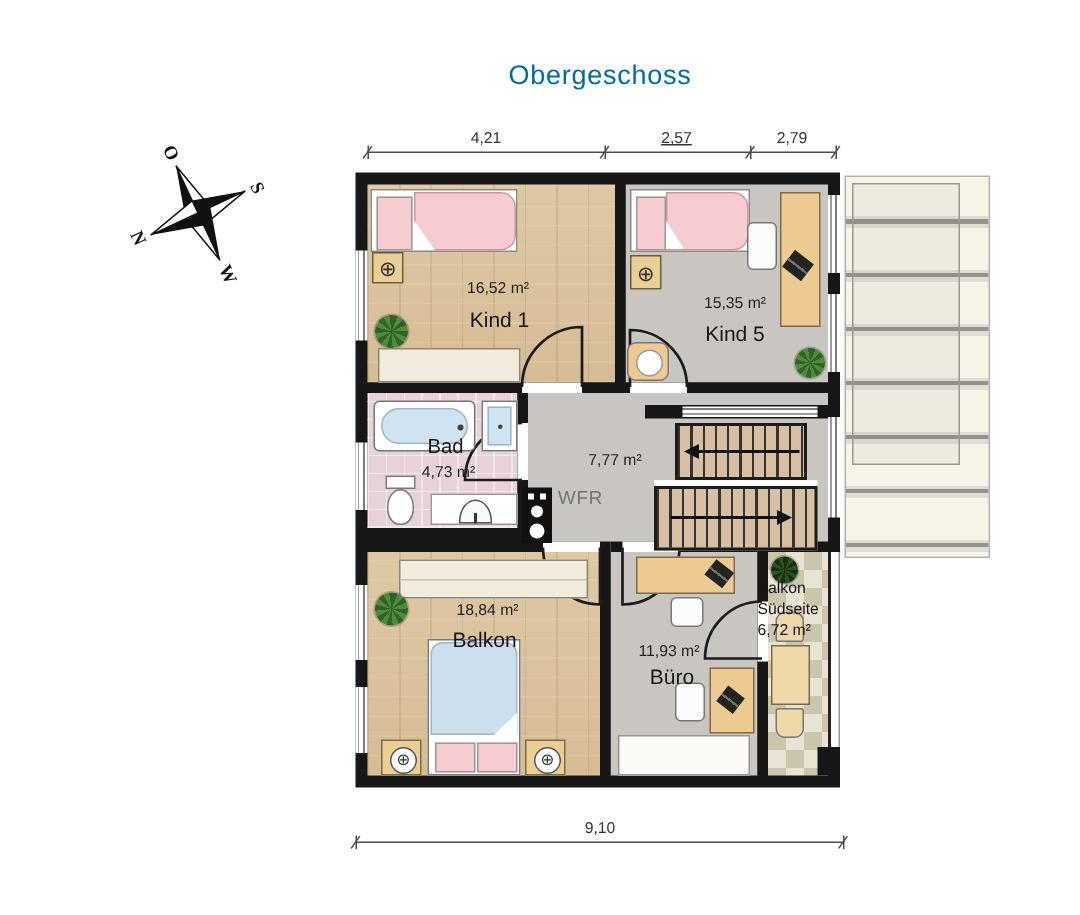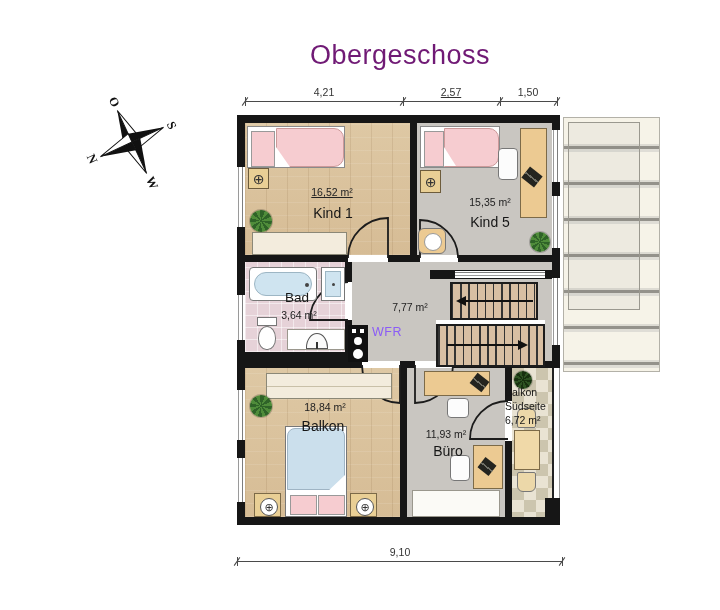--- a/index.html
+++ b/index.html
@@ -1,21 +1,21 @@
 <!DOCTYPE html>
 <html><head>
 <meta charset="utf-8">
 <style>
   html,body{margin:0;padding:0;}
   body{width:720px;height:610px;background:#ffffff;position:relative;
        font-family:"Liberation Sans",sans-serif;color:#1b1b1b;overflow:hidden;}
   .abs{position:absolute;}
   
-  #title{left:237px;top:40px;width:326px;text-align:center;font-size:27px;
-         letter-spacing:.5px;color:#701a75;}
+  #title{left:237px;top:40px;width:326px;text-align:center;font-size:18px;
+         letter-spacing:.5px;color:#0369a1;}
   
   .dimline{height:1px;background:#4a4a4a;}
   .tick{width:1px;height:9px;background:#4a4a4a;}
   .slash{width:10px;height:1px;background:#4a4a4a;transform:rotate(-55deg);}
   .dimtxt{font-size:10.5px;color:#333;transform:translateX(-50%);white-space:nowrap;}
   
   #plan{left:237px;top:115px;width:323px;height:410px;background:#161616;}
   #plan>.abs{position:absolute;}
   .wood{background:
       repeating-linear-gradient(90deg,rgba(120,85,45,.13) 0 1px,rgba(0,0,0,0) 1px 21px),
@@ -52,21 +52,21 @@
   .flight{background:#d8bfa3;border:2px solid #1c1c1c;box-sizing:border-box;
        background-image:repeating-linear-gradient(90deg,#343434 0 1.5px,rgba(0,0,0,0) 1.5px 8.2px);}
   .arrowline{height:2px;background:#111;}
   .arrowhead-l{width:0;height:0;border-top:5px solid transparent;border-bottom:5px solid transparent;
        border-right:10px solid #111;}
   .arrowhead-r{width:0;height:0;border-top:5px solid transparent;border-bottom:5px solid transparent;
        border-left:10px solid #111;}
   
   .rname{font-size:14px;color:#161616;transform:translateX(-50%);white-space:nowrap;}
   .rarea{font-size:10.5px;color:#222;transform:translateX(-50%);white-space:nowrap;}
-  .wfr{font-size:12.5px;color:#8b5cf6;letter-spacing:.5px;white-space:nowrap;}
+  .wfr{font-size:12.5px;color:#737373;letter-spacing:.5px;white-space:nowrap;}
   .balktxt{font-size:10.5px;color:#161616;line-height:14px;white-space:nowrap;}
   
   .tub{background:#fff;border:1.5px solid #777;border-radius:4px;box-sizing:border-box;}
   .tub>i{position:absolute;left:4px;top:4px;right:4px;bottom:4px;background:#cfe4f0;
        border:1px solid #9db6c4;border-radius:12px;}
   .shower{background:#fff;border:1.5px solid #777;box-sizing:border-box;}
   .shower>i{position:absolute;left:3px;top:3px;right:3px;bottom:3px;background:#cfe4f0;
        border:1px solid #9db6c4;}
   .dot{background:#444;border-radius:50%;}
   
@@ -102,21 +102,21 @@
 <div class="abs tick" style="left:245px;top:97px;"></div>
 <div class="abs tick" style="left:403px;top:97px;"></div>
 <div class="abs tick" style="left:500px;top:97px;"></div>
 <div class="abs tick" style="left:557px;top:97px;"></div>
 <div class="abs slash" style="left:240px;top:101px;"></div>
 <div class="abs slash" style="left:398px;top:101px;"></div>
 <div class="abs slash" style="left:495px;top:101px;"></div>
 <div class="abs slash" style="left:552px;top:101px;"></div>
 <div class="abs dimtxt" style="left:324px;top:86px;">4,21</div>
 <div class="abs dimtxt" style="left:451px;top:86px;text-decoration:underline;">2,57</div>
-<div class="abs dimtxt" style="left:528px;top:86px;">1,50</div>
+<div class="abs dimtxt" style="left:528px;top:86px;">2,79</div>
 
 <div class="abs dimline" style="left:237px;top:561px;width:325px;"></div>
 <div class="abs tick" style="left:237px;top:557px;"></div>
 <div class="abs tick" style="left:562px;top:557px;"></div>
 <div class="abs slash" style="left:232px;top:561px;"></div>
 <div class="abs slash" style="left:557px;top:561px;"></div>
 <div class="abs dimtxt" style="left:400px;top:546px;">9,10</div>
 
 <div class="abs" id="roof">
   <div class="abs" id="roof-inner"></div>
@@ -250,26 +250,26 @@
   <div class="abs desk" style="left:236px;top:330px;width:30px;height:44px;"></div>
   <div class="abs chair" style="left:213px;top:340px;width:20px;height:26px;"></div>
   <div class="abs laptop" style="left:243px;top:345px;width:14px;height:13px;"></div>
   <div class="abs white-cab" style="left:175px;top:375px;width:88px;height:27px;"></div>
 
   <div class="abs plant dark" style="left:277px;top:256px;width:18px;height:18px;"></div>
   <div class="abs desk" style="left:277px;top:315px;width:26px;height:40px;background:#f0d9a8;"></div>
   <div class="abs chair" style="left:280px;top:293px;width:19px;height:20px;background:#ecd8a9;border-radius:6px 6px 2px 2px;"></div>
   <div class="abs chair" style="left:280px;top:357px;width:19px;height:20px;background:#ecd8a9;border-radius:2px 2px 6px 6px;"></div>
 
-  <div class="abs rarea" style="left:95px;top:71px;text-decoration:underline;">16,52 m²</div>
+  <div class="abs rarea" style="left:95px;top:71px;">16,52 m²</div>
   <div class="abs rname" style="left:96px;top:90px;">Kind 1</div>
   <div class="abs rarea" style="left:253px;top:81px;">15,35 m²</div>
   <div class="abs rname" style="left:253px;top:99px;">Kind 5</div>
   <div class="abs rname" style="left:60px;top:175px;font-size:13.5px;">Bad</div>
-  <div class="abs rarea" style="left:62px;top:194px;">3,64 m²</div>
+  <div class="abs rarea" style="left:62px;top:194px;">4,73 m²</div>
   <div class="abs rarea" style="left:173px;top:186px;">7,77 m²</div>
   <div class="abs wfr" style="left:135px;top:210px;">WFR</div>
   <div class="abs rarea" style="left:88px;top:286px;">18,84 m²</div>
   <div class="abs rname" style="left:86px;top:303px;">Balkon</div>
   <div class="abs rarea" style="left:209px;top:313px;">11,93 m²</div>
   <div class="abs rname" style="left:211px;top:328px;">Büro</div>
   <div class="abs balktxt" style="left:268px;top:270px;">
     <div>Balkon</div>
     <div>Südseite</div>
     <div>6,72 m²</div>

